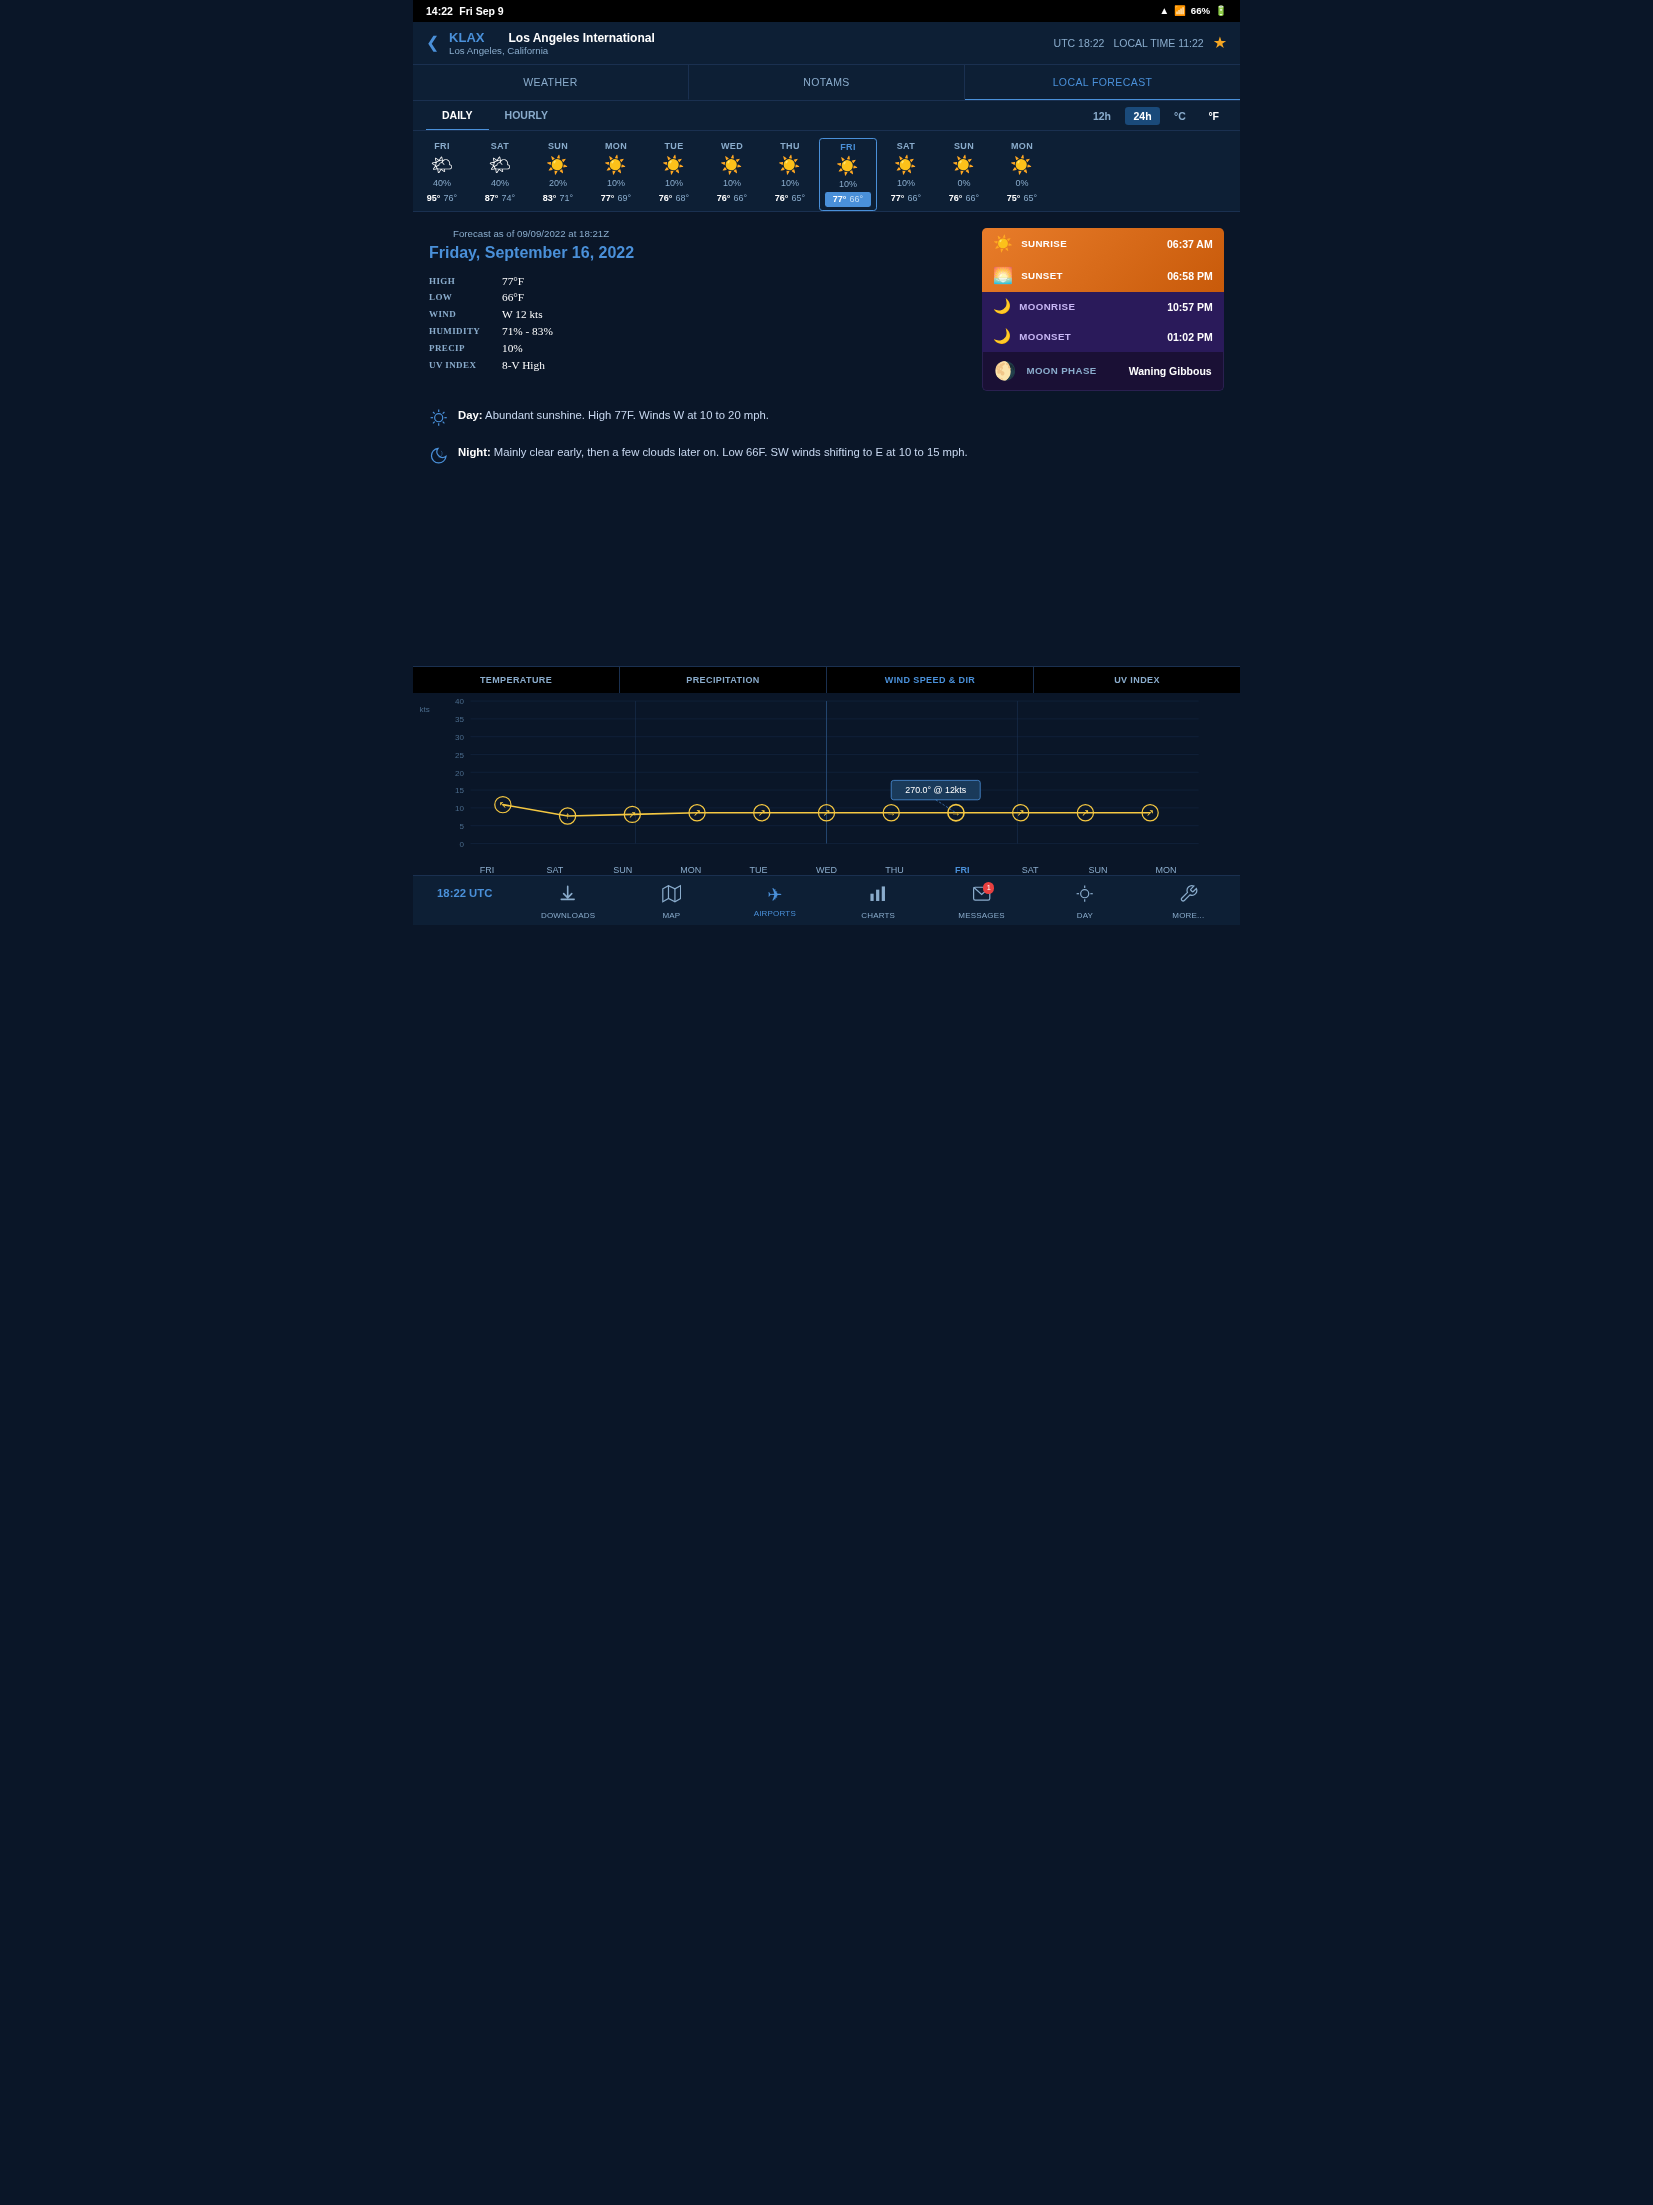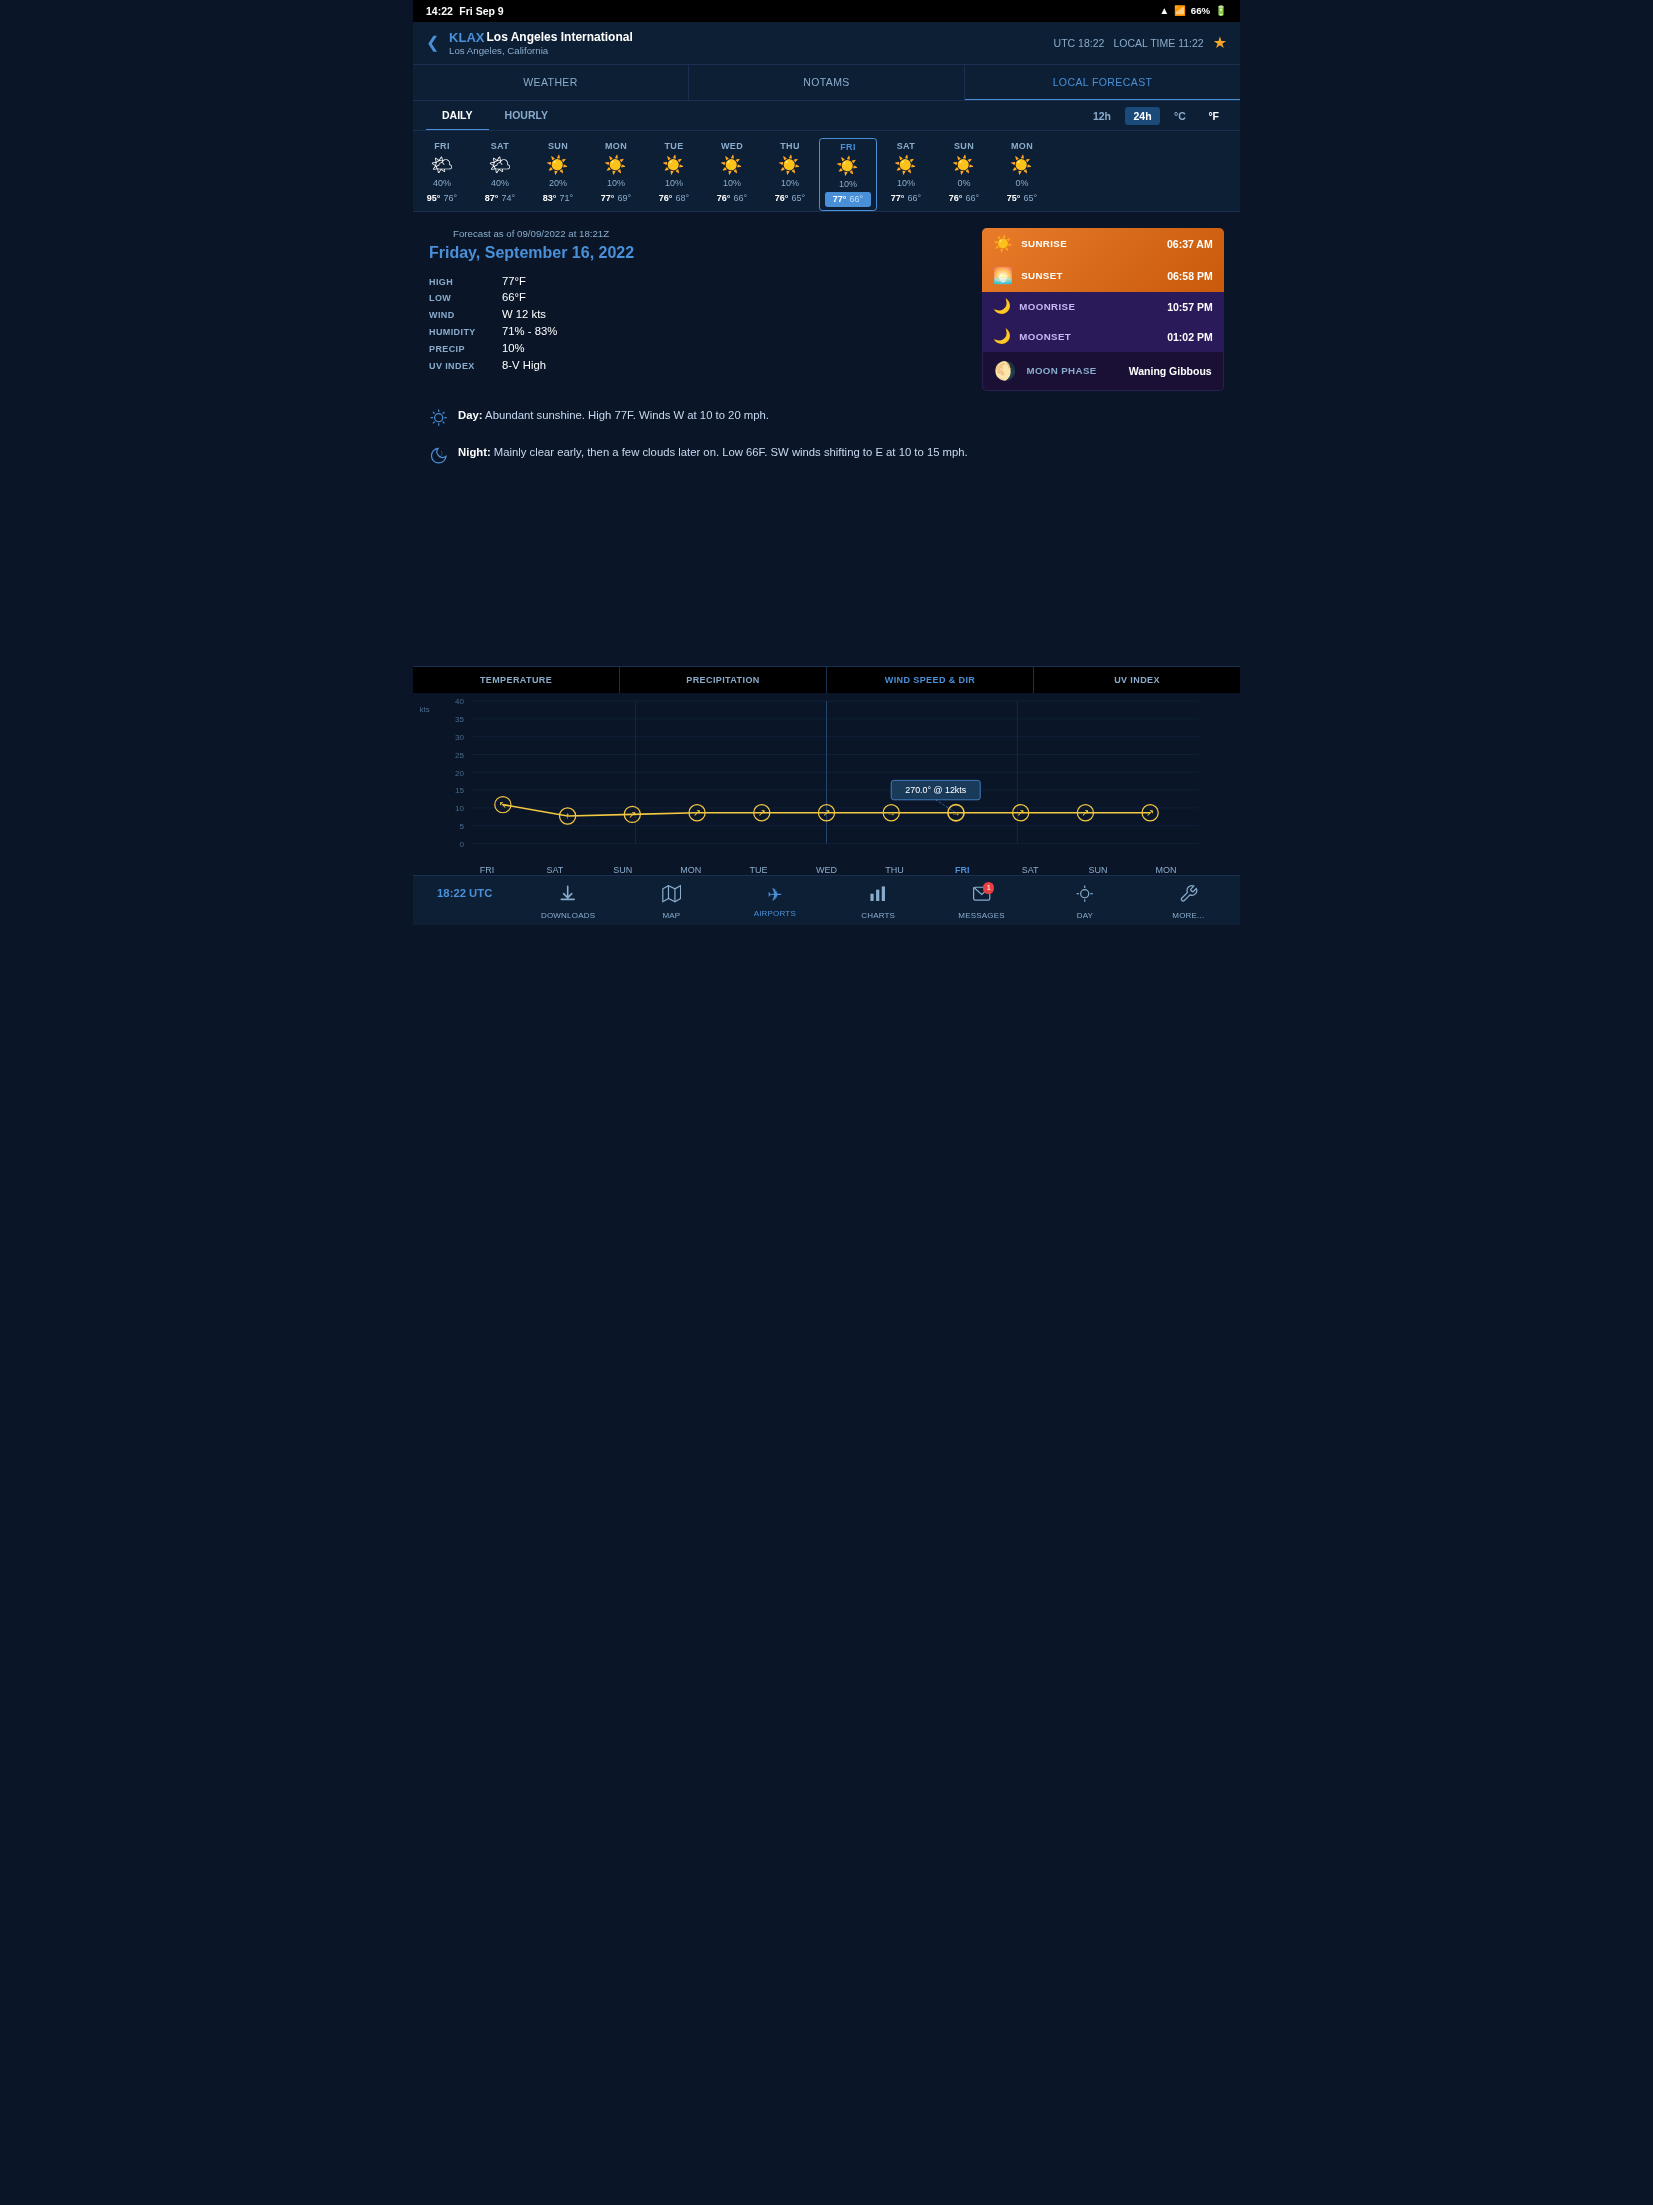--- a/index.html
+++ b/index.html
@@ -176,23 +176,24 @@
     }
     .forecast-date {
       font-size: 16px;
       font-weight: 600;
       color: #4a90d9;
       margin-bottom: 13px;
     }
     .weather-stats { }
     .stat-row {
       display: flex;
-      align-items: flex-end;
+      align-items: center;
       margin-bottom: 4.8px;
       font-size: 10.5px;
+      font-family: Liberation Serif, serif;
     }
     .stat-label {
       color: #8aaccc;
       font-size: 9px;
       letter-spacing: 0.4px;
       font-weight: 600;
       width: 73px;
       flex-shrink: 0;
     }
     .stat-value { color: #fff; font-size: 11.3px; font-weight: 500; }
@@ -348,21 +349,21 @@
     <span>📶</span>
     <span>66%</span>
     <span>🔋</span>
   </div>
 </div>
 
 <div class="header">
   <div class="header-left">
     <span class="header-back">❮</span>
     <div>
-      <div style="display:flex;gap:2px;align-items:center;">
+      <div style="display:flex;gap:24px;align-items:flex-end;">
         <span class="header-airport-code">KLAX</span>
         <span class="header-airport-name">Los Angeles International</span>
       </div>
       <div class="header-city">Los Angeles, California</div>
     </div>
   </div>
   <div class="header-right">
     <span>
       <span>UTC</span>&nbsp;<span>18:22</span>
     </span>

